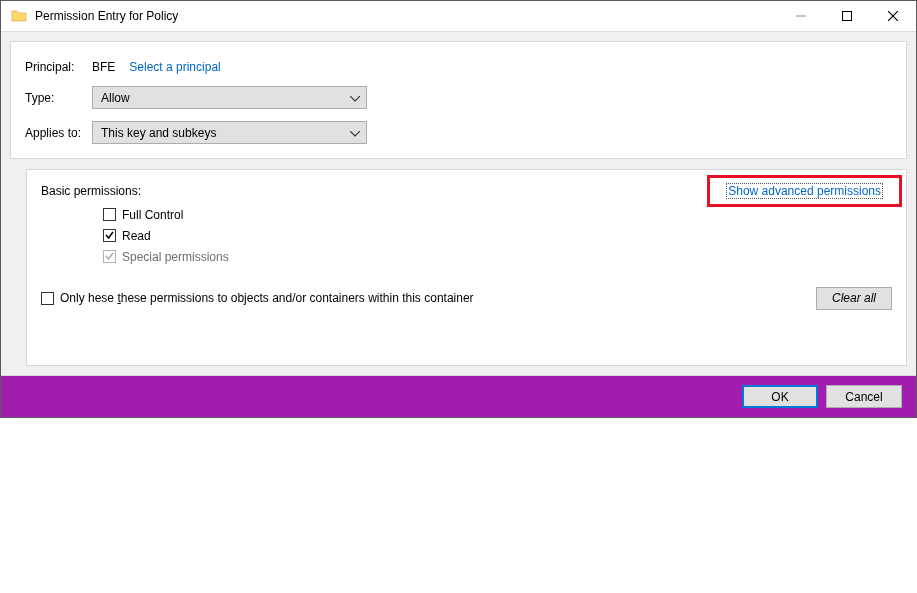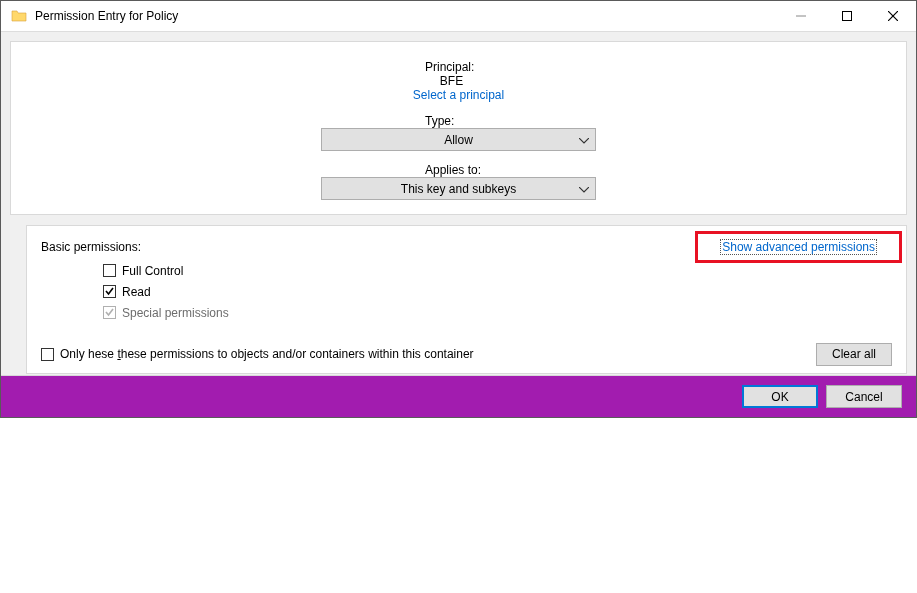--- a/index.html
+++ b/index.html
@@ -35,58 +35,58 @@
     overflow: hidden;
   }
   .panel {
     border: 1px solid #d9d9d9;
     background: #fff;
     padding: 12px 14px;
   }
   .panel.top { padding-top: 18px; padding-bottom: 14px;}
   .panel.perm { flex: 1; position: relative; padding-top: 14px; margin-left: 16px;}
   .row {
-    display: flex; align-items: center; margin-bottom: 12px; flex-direction: column;
+    display: flex; align-items: center; margin-bottom: 12px;
   }
   .row:last-child { margin-bottom: 0; }
   .label-col { width: 67px; color:#000; }
   .principal-val { margin-right: 14px; color: #000;}
   a.link { color: #0066cc; text-decoration: none; cursor: pointer; }
   .select-wrap {
     position: relative; width: 275px; height: 23px;
     border: 1px solid #adadad; background: #e1e1e1;
-    display: flex; align-items: center; padding: 0 8px; justify-content: center;
+    display: flex; align-items: center; padding: 0 8px;
   }
   .select-wrap .chev {
     position: absolute; right: 6px; top: 50%; transform: translateY(-50%);
     color: #333;
   }
   .perm-header { display:flex; justify-content: space-between; align-items: flex-start; }
   .perm-title { color:#000; }
   .adv-highlight {
     border: 3px solid #e81123;
-    padding: 6px 22px;
+    padding: 6px 16px;
     position: absolute;
     top: 5px; right: 4px;
   }
   .adv-link { color:#0066cc; border:1px dotted #555; padding:0 1px;}
   .check-list { margin: 6px 0 0 62px; }
   .check-item { display:flex; align-items:center; height: 21px; text-align: right; }
   .chk {
     width: 13px; height: 13px; border: 1px solid #333; margin-right: 6px;
     display:flex; align-items:center; justify-content:center; background:#fff;
   }
   .chk.disabled { border-color:#b0b0b0; }
   .chk svg { width: 11px; height: 11px; }
   .check-item.disabled span { color:#6d6d6d; }
   .only-row {
     display:flex; align-items:center; margin-top: 24px;
   }
   .only-row .chk { margin-left: 0; }
-  .clear-btn-wrap { position:absolute; right: 14px; }
+  .clear-btn-wrap { position:absolute; right: 14px; font-style: italic; }
   .btn {
     min-width: 76px; height: 23px;
     border: 1px solid #adadad; background: #e1e1e1;
     display:inline-flex; align-items:center; justify-content:center;
     padding: 0 12px; cursor: pointer; user-select:none;
   }
   .btn.primary { border: 2px solid #0078d7; background: #e1e1e1; }
   .footer {
     height: 42px; border-top: 1px solid #d9d9d9;
     display:flex; justify-content:flex-end; align-items:center;

